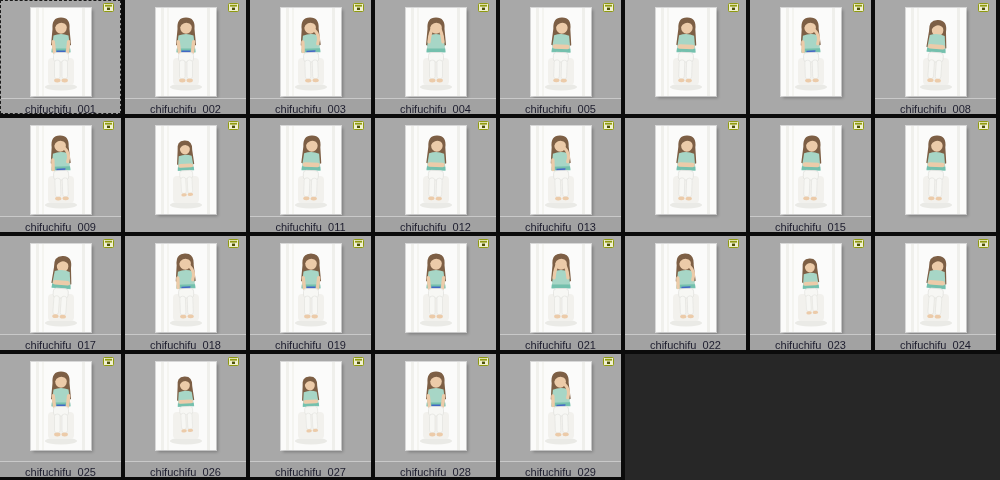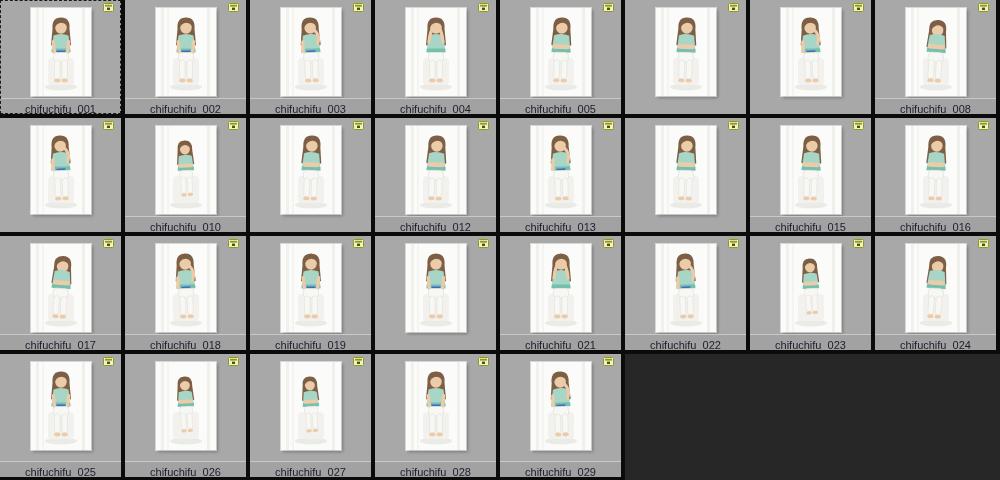--- a/index.html
+++ b/index.html
@@ -373,20 +373,23 @@
               <rect x="20.5" y="32" width="3.4" height="13" rx="1.7" fill="#eccba9"></rect>
               <path d="M37 36 Q40 28 34.5 22.5" fill="none" stroke="#eccba9" stroke-width="3.2" stroke-linecap="round"></path>
               <rect x="22.5" y="44.5" width="15" height="9.5" rx="3" fill="#f7f7f4" stroke="#e2e2de" stroke-width="0.8"></rect>
               <rect x="23.5" y="52" width="5.6" height="19" rx="2.6" fill="#f7f7f4" stroke="#e5e5e1" stroke-width="0.8"></rect>
               <rect x="30.9" y="52" width="5.6" height="19" rx="2.6" fill="#f7f7f4" stroke="#e5e5e1" stroke-width="0.8"></rect>
               <ellipse cx="26.3" cy="72.5" rx="3.2" ry="1.9" fill="#eccba9"></ellipse>
               <ellipse cx="33.7" cy="72.5" rx="3.2" ry="1.9" fill="#eccba9"></ellipse>
             </g>
           </svg>
         </div>
+    <div class="labelbar">
+      <span class="label">chifuchifu_009</span>
+    </div>
   </div>
       <div class="cell">
     <span class="badge"><svg viewBox="0 0 11 9" width="11" height="9">
             <rect x="0.5" y="0.5" width="10" height="8" rx="1" fill="#f0f0d0" stroke="#8f9a10" stroke-width="1"></rect>
             <rect x="2" y="1.8" width="7" height="1.8" fill="#8f9a10"></rect>
             <rect x="4" y="4.6" width="3" height="2.4" fill="#4f5408"></rect>
           </svg></span>
     <div class="photo">
           <svg viewBox="0 0 60 88" width="60" height="88">
             <rect width="60" height="88" fill="#fbfbfa"></rect>
@@ -405,23 +408,20 @@
               <path d="M20.8 40.5 L39.2 40.5 L39.5 44.5 L20.5 44.5 Z" fill="#63b8a4" opacity="0.75"></path>
               <rect x="21.5" y="36.5" width="17" height="4.5" rx="2.2" fill="#eccba9"></rect>
               <rect x="22.5" y="44.5" width="15" height="9.5" rx="3" fill="#f7f7f4" stroke="#e2e2de" stroke-width="0.8"></rect>
               <rect x="23.5" y="52" width="5.6" height="19" rx="2.6" fill="#f7f7f4" stroke="#e5e5e1" stroke-width="0.8"></rect>
               <rect x="30.9" y="52" width="5.6" height="19" rx="2.6" fill="#f7f7f4" stroke="#e5e5e1" stroke-width="0.8"></rect>
               <ellipse cx="26.3" cy="72.5" rx="3.2" ry="1.9" fill="#eccba9"></ellipse>
               <ellipse cx="33.7" cy="72.5" rx="3.2" ry="1.9" fill="#eccba9"></ellipse>
             </g>
           </svg>
         </div>
-    <div class="labelbar">
-      <span class="label">chifuchifu_010</span>
-    </div>
   </div>
       <div class="cell">
     <span class="badge"><svg viewBox="0 0 11 9" width="11" height="9">
             <rect x="0.5" y="0.5" width="10" height="8" rx="1" fill="#f0f0d0" stroke="#8f9a10" stroke-width="1"></rect>
             <rect x="2" y="1.8" width="7" height="1.8" fill="#8f9a10"></rect>
             <rect x="4" y="4.6" width="3" height="2.4" fill="#4f5408"></rect>
           </svg></span>
     <div class="photo">
           <svg viewBox="0 0 60 88" width="60" height="88">
             <rect width="60" height="88" fill="#fbfbfa"></rect>
@@ -440,20 +440,23 @@
               <path d="M20.8 40.5 L39.2 40.5 L39.5 44.5 L20.5 44.5 Z" fill="#63b8a4" opacity="0.75"></path>
               <rect x="21.5" y="36.5" width="17" height="4.5" rx="2.2" fill="#eccba9"></rect>
               <rect x="22.5" y="44.5" width="15" height="9.5" rx="3" fill="#f7f7f4" stroke="#e2e2de" stroke-width="0.8"></rect>
               <rect x="23.5" y="52" width="5.6" height="19" rx="2.6" fill="#f7f7f4" stroke="#e5e5e1" stroke-width="0.8"></rect>
               <rect x="30.9" y="52" width="5.6" height="19" rx="2.6" fill="#f7f7f4" stroke="#e5e5e1" stroke-width="0.8"></rect>
               <ellipse cx="26.3" cy="72.5" rx="3.2" ry="1.9" fill="#eccba9"></ellipse>
               <ellipse cx="33.7" cy="72.5" rx="3.2" ry="1.9" fill="#eccba9"></ellipse>
             </g>
           </svg>
         </div>
+    <div class="labelbar">
+      <span class="label">chifuchifu_011</span>
+    </div>
   </div>
       <div class="cell">
     <span class="badge"><svg viewBox="0 0 11 9" width="11" height="9">
             <rect x="0.5" y="0.5" width="10" height="8" rx="1" fill="#f0f0d0" stroke="#8f9a10" stroke-width="1"></rect>
             <rect x="2" y="1.8" width="7" height="1.8" fill="#8f9a10"></rect>
             <rect x="4" y="4.6" width="3" height="2.4" fill="#4f5408"></rect>
           </svg></span>
     <div class="photo">
           <svg viewBox="0 0 60 88" width="60" height="88">
             <rect width="60" height="88" fill="#fbfbfa"></rect>
@@ -611,23 +614,20 @@
               <path d="M20.8 40.5 L39.2 40.5 L39.5 44.5 L20.5 44.5 Z" fill="#63b8a4" opacity="0.75"></path>
               <rect x="21.5" y="36.5" width="17" height="4.5" rx="2.2" fill="#eccba9"></rect>
               <rect x="22.5" y="44.5" width="15" height="9.5" rx="3" fill="#f7f7f4" stroke="#e2e2de" stroke-width="0.8"></rect>
               <rect x="23.5" y="52" width="5.6" height="19" rx="2.6" fill="#f7f7f4" stroke="#e5e5e1" stroke-width="0.8"></rect>
               <rect x="30.9" y="52" width="5.6" height="19" rx="2.6" fill="#f7f7f4" stroke="#e5e5e1" stroke-width="0.8"></rect>
               <ellipse cx="26.3" cy="72.5" rx="3.2" ry="1.9" fill="#eccba9"></ellipse>
               <ellipse cx="33.7" cy="72.5" rx="3.2" ry="1.9" fill="#eccba9"></ellipse>
             </g>
           </svg>
         </div>
-    <div class="labelbar">
-      <span class="label">chifuchifu_016</span>
-    </div>
   </div>
       <div class="cell">
     <span class="badge"><svg viewBox="0 0 11 9" width="11" height="9">
             <rect x="0.5" y="0.5" width="10" height="8" rx="1" fill="#f0f0d0" stroke="#8f9a10" stroke-width="1"></rect>
             <rect x="2" y="1.8" width="7" height="1.8" fill="#8f9a10"></rect>
             <rect x="4" y="4.6" width="3" height="2.4" fill="#4f5408"></rect>
           </svg></span>
     <div class="photo">
           <svg viewBox="0 0 60 88" width="60" height="88">
             <rect width="60" height="88" fill="#fbfbfa"></rect>

